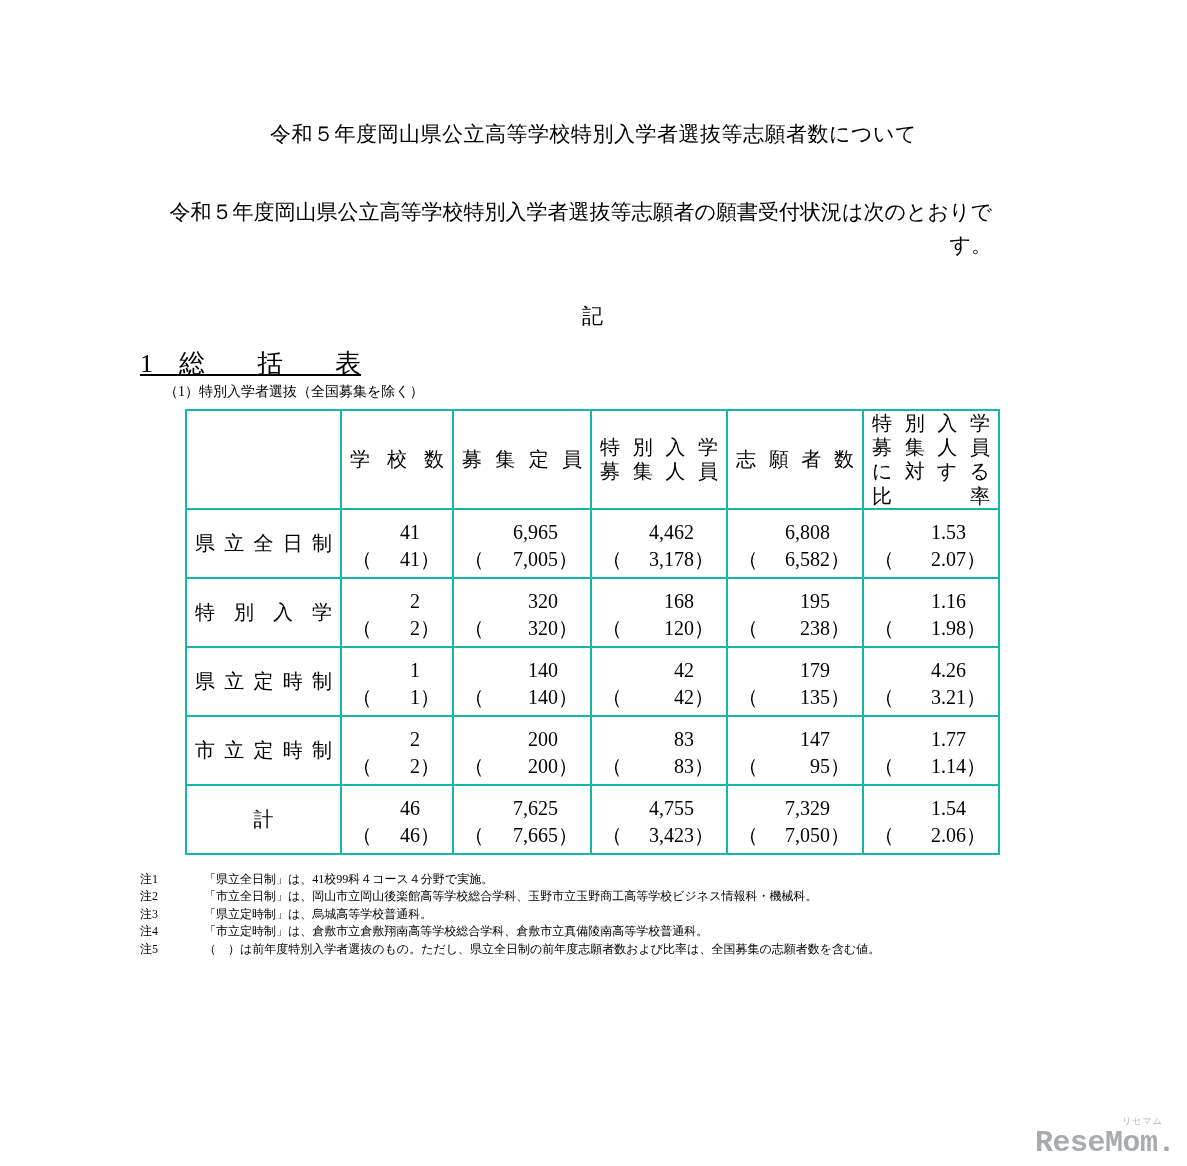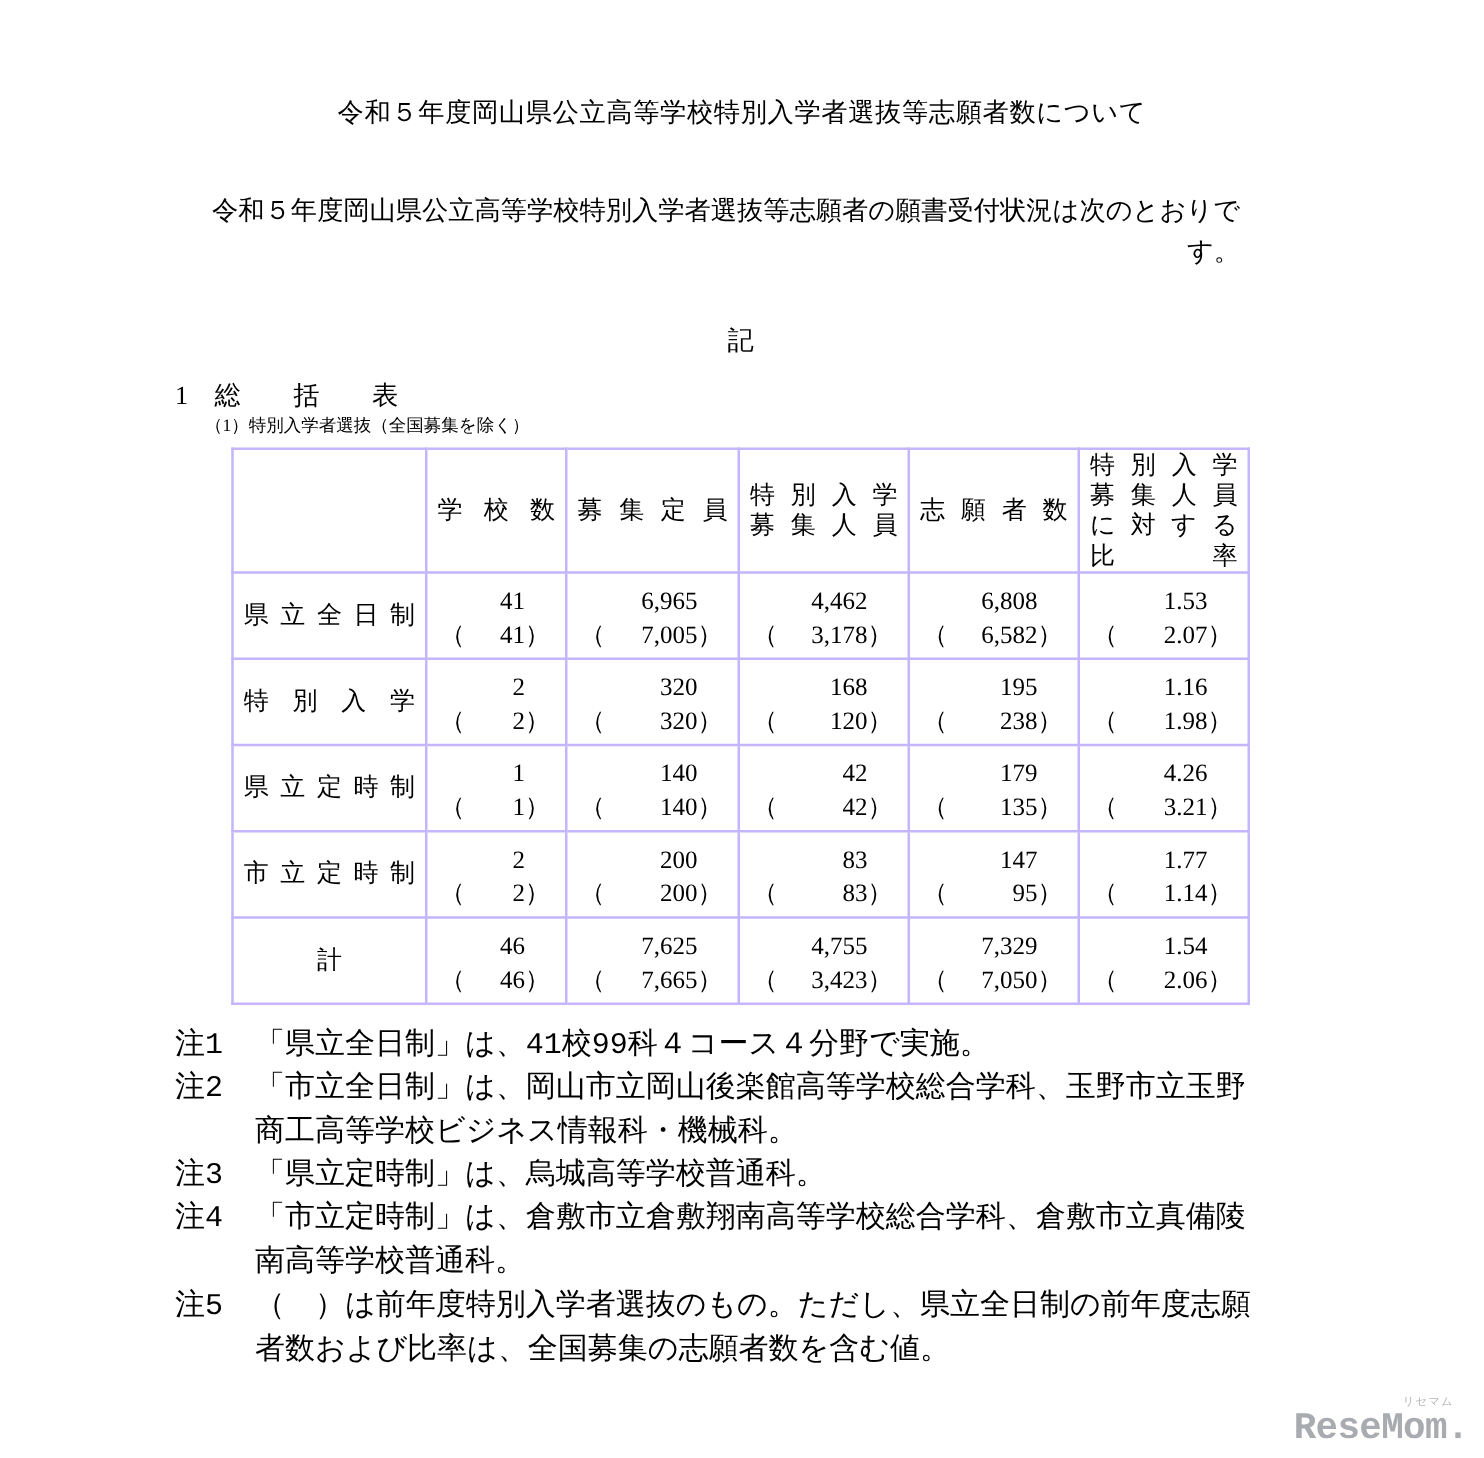--- a/index.html
+++ b/index.html
@@ -3,41 +3,41 @@
 <meta charset="utf-8">
 <style>
   * { box-sizing: border-box; }
   html, body { margin: 0; padding: 0; background: #ffffff; }
   .page {
     width: 1187px; height: 1166px;
     position: relative; overflow: hidden;
     background: #ffffff; color: #000;
     font-family: "Liberation Serif", "DejaVu Serif", serif;
   }
-  .title { padding-top: 76px; text-align: center; font-size: 21px; letter-spacing: 0.5px; }
+  .title { padding-top: 120px; text-align: center; font-size: 21px; letter-spacing: 0.5px; }
   .intro { margin: 48px 0 0 140px; width: 852px; font-size: 21px; line-height: 1.56; text-indent: 1em; text-align: right; }
   .ki   { margin-top: 40px; text-align: center; font-size: 21px; letter-spacing: 2px; }
-  .sec1 { margin: 16px 0 0 140px; font-size: 21px; }
+  .sec1 { margin: 16px 0 0 140px; font-size: 26px; text-decoration: underline; }
   .sec2 { margin: 2px 0 0 164px; font-size: 14px; }
 
   table.summary { margin: 8px 0 0 185px; border-collapse: collapse; table-layout: fixed; font-size: 20px; }
-  .summary th, .summary td { border: 2px solid #c4b5fd; padding: 0; font-weight: normal; }
+  .summary th, .summary td { border: 2px solid #14b8a6; padding: 0; font-weight: normal; }
   .summary thead th { height: 98px; vertical-align: middle; }
   .jh { text-align: justify; text-align-last: justify; white-space: pre-line; padding: 0 8px; line-height: 1.22; }
   .center { text-align: center; text-align-last: center; }
   .summary tbody tr { height: 66px; }
   .summary tbody th.rowlabel { vertical-align: middle; }
   td.num { vertical-align: middle; padding: 9px 12px 4px 10px; }
   .val  { display: flex; justify-content: flex-end; line-height: 1.35; }
   .val::after  { content: "）"; visibility: hidden; }
   .prev { display: flex; line-height: 1.35; }
   .prev::before { content: "（"; margin-right: auto; }
   .prev::after  { content: "）"; }
 
-  .notes { margin: 16px 0 0 140px; font-size: 24px; line-height: 1.45; font-family: Liberation Mono, monospace; }
+  .notes { margin: 16px 0 0 140px; font-size: 12px; line-height: 1.45; }
   .note { display: flex; align-items: flex-start; }
   .note-no { width: 64px; flex: none; }
   .note-text { width: 800px; }
 
   .logo {
     position: absolute; right: 12px; bottom: 8px;
     color: #a8abaf; font-family: Liberation Mono, monospace;
     font-weight: 700; font-size: 30px; line-height: 1; letter-spacing: -0.5px;
   }
   .logo .kana {

